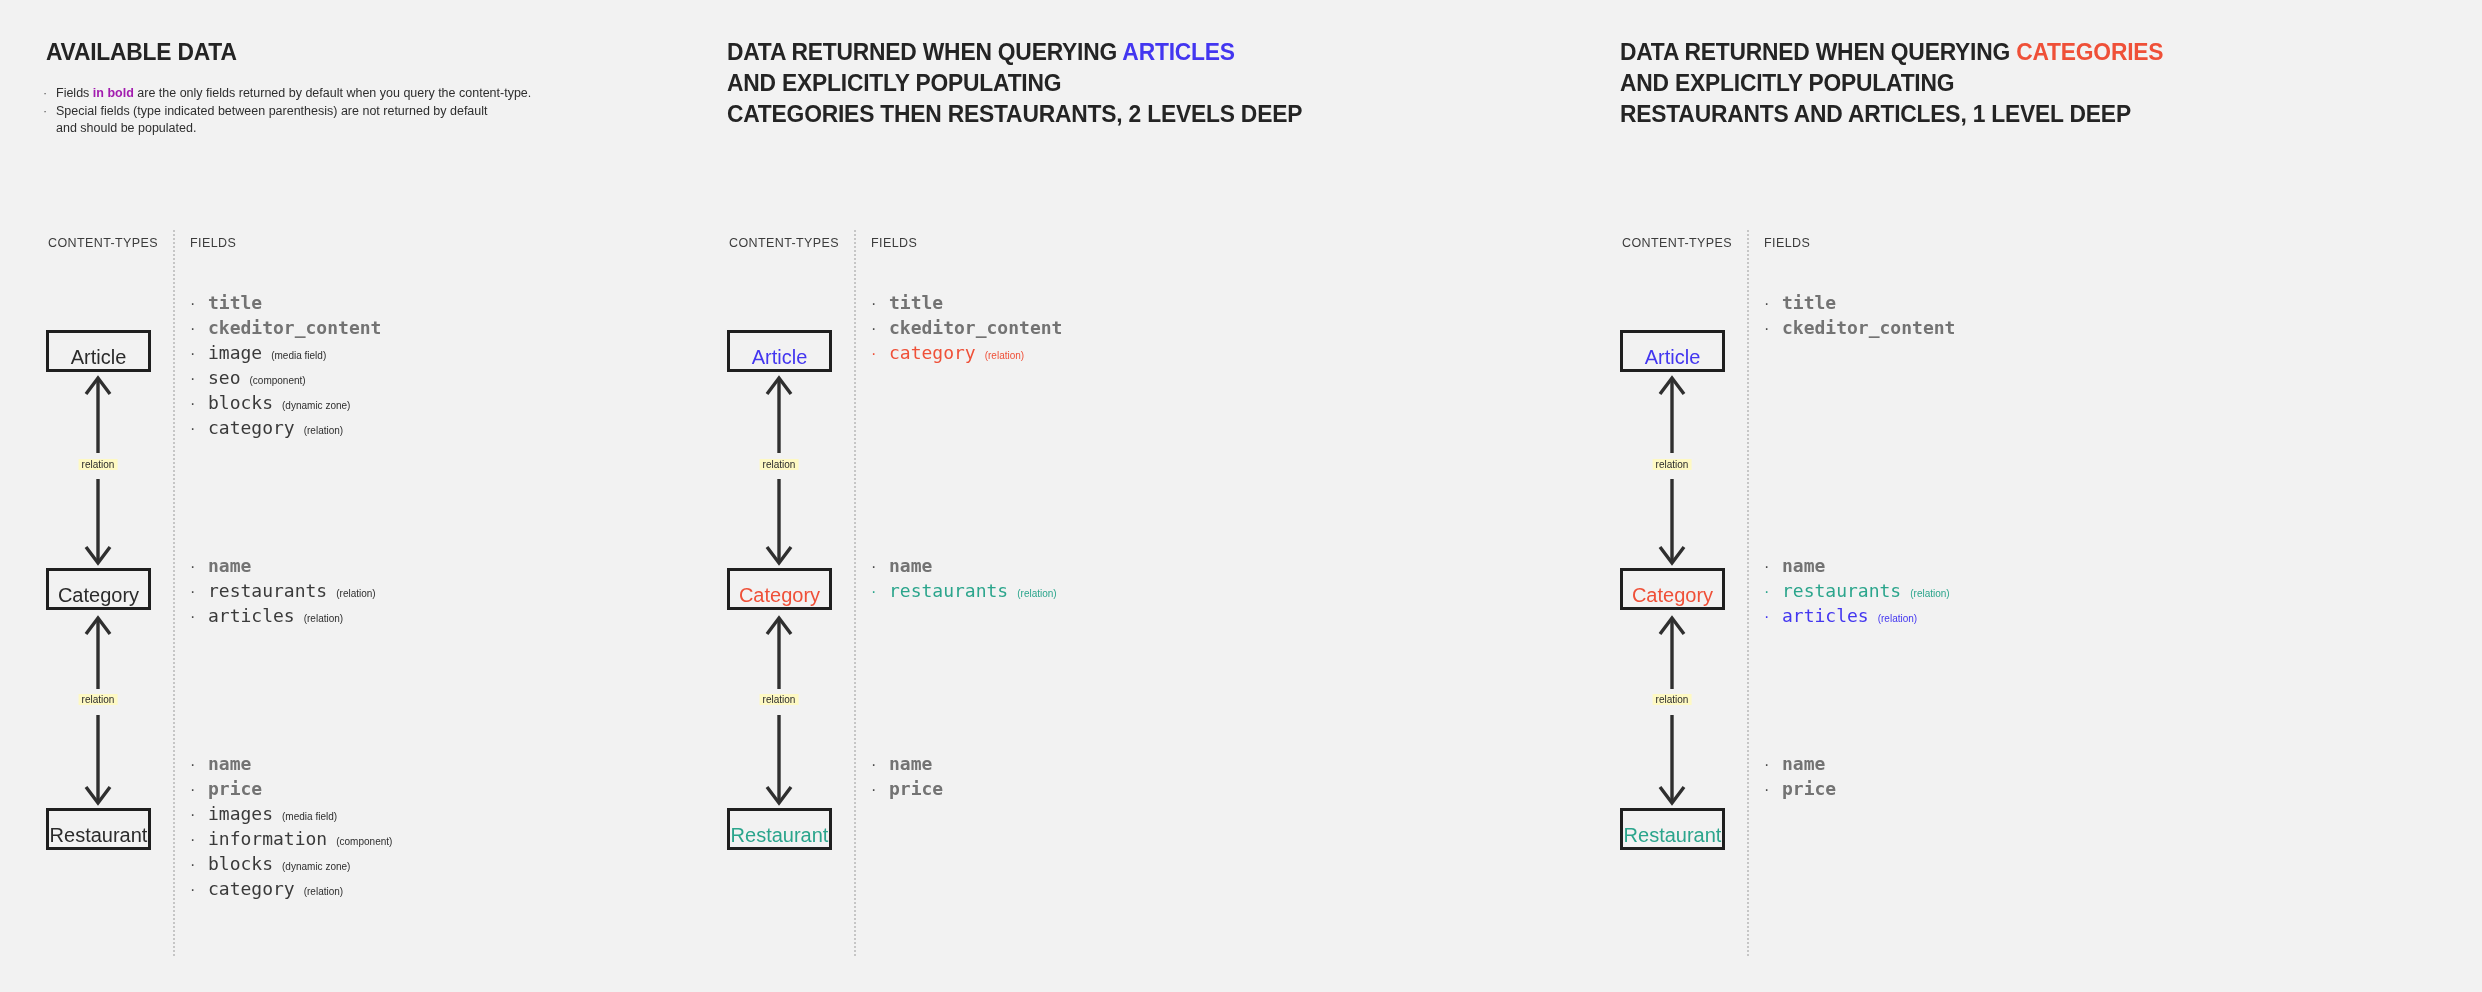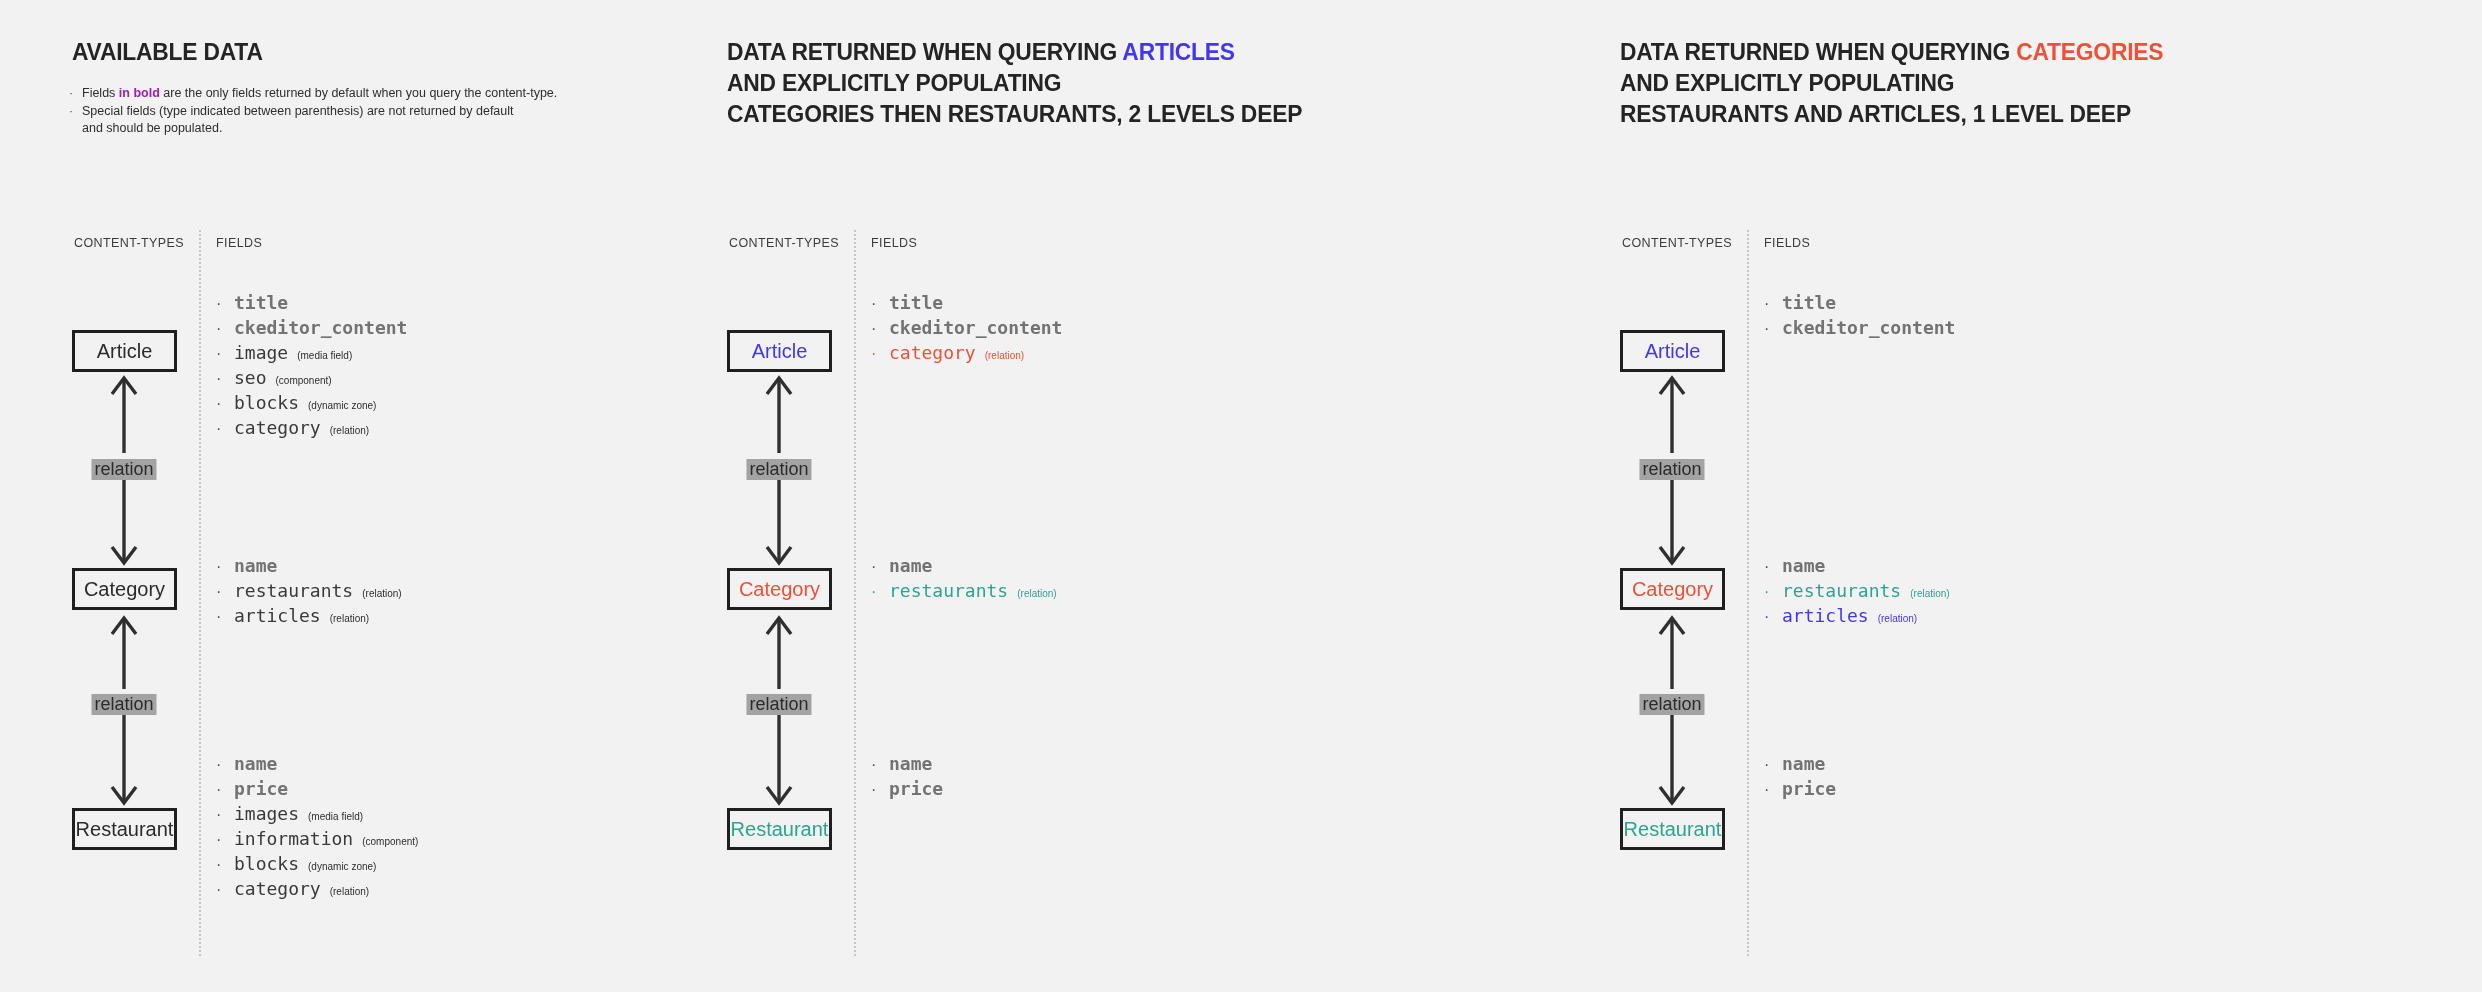--- a/index.html
+++ b/index.html
@@ -26,32 +26,32 @@
                font-size:21px; color:#333; white-space:nowrap; }
 
   .hdr { position:absolute; top:236px; font-size:12.5px; letter-spacing:0.4px; color:#3c3c3c; white-space:nowrap; }
   .hdr-ct { left:2px; }
   .hdr-f  { left:144px; }
 
   .divider { position:absolute; left:127px; top:230px; height:726px; width:0;
              border-left:2px dotted #c6c6c6; }
 
   .ctbox { position:absolute; left:0; width:105px; height:42px; border:3px solid #1f1f1f;
-           background:#f2f2f2; display:flex; align-items:center; justify-content:center;
+           background:#f2f2f2; display:flex; align-items:flex-end; justify-content:center;
            font-size:20px; color:#2b2b2b; z-index:2; }
   .box-article    { top:330px; }
   .box-category   { top:568px; }
   .box-restaurant { top:808px; }
   .lbl-blue { color:#4336f0; } .lbl-red { color:#ef5038; } .lbl-teal { color:#2ba58c; }
 
   .connector { position:absolute; left:32px; width:40px; height:195px; z-index:1; }
   .conn1 { top:373px; }
   .conn2 { top:613px; }
-  .rel-label { position:absolute; left:52px; transform:translateX(-50%); font-size:18px;
-               color:#2b2b2b; background:#a3a3a3; padding:0 3px; z-index:3; }
+  .rel-label { position:absolute; left:52px; transform:translateX(-50%); font-size:10px;
+               color:#2b2b2b; background:#fef9c3; padding:0 3px; z-index:3; }
   .rel1 { top:459px; }
   .rel2 { top:694px; }
 
   .fields-block { position:absolute; left:144px; }
   .fb-article    { top:292px; }
   .fb-category   { top:555px; }
   .fb-restaurant { top:753px; }
 
   .field-row { display:flex; align-items:baseline; height:25px; white-space:nowrap;
                font-family:"DejaVu Sans Mono","Liberation Mono",monospace;
@@ -64,21 +64,21 @@
   .row-teal .f-dot, .row-teal .f-name, .row-teal .f-type { color:#2ba58c; }
   .row-blue .f-dot, .row-blue .f-name, .row-blue .f-type { color:#4336f0; }
 
   .conn-stroke { stroke:#2f2f2f; stroke-width:3.4; fill:none; }
 </style>
 </head>
 <body>
 
 <div class="canvas">
 
-  <section class="column" style="left:72px">
+  <section class="column" style="left:46px">
     <div class="col-title">AVAILABLE DATA</div>
 
     <div class="notes">
       <div class="note-row">
         <span class="note-dot">·</span>
         <p class="note-text"><span>Fields </span><b>in bold</b><span> are the only fields returned by default when you query the content-type.</span></p>
       </div>
       <div class="note-row">
         <span class="note-dot">·</span>
         <p class="note-text">Special fields (type indicated between parenthesis) are not returned by default</p>

